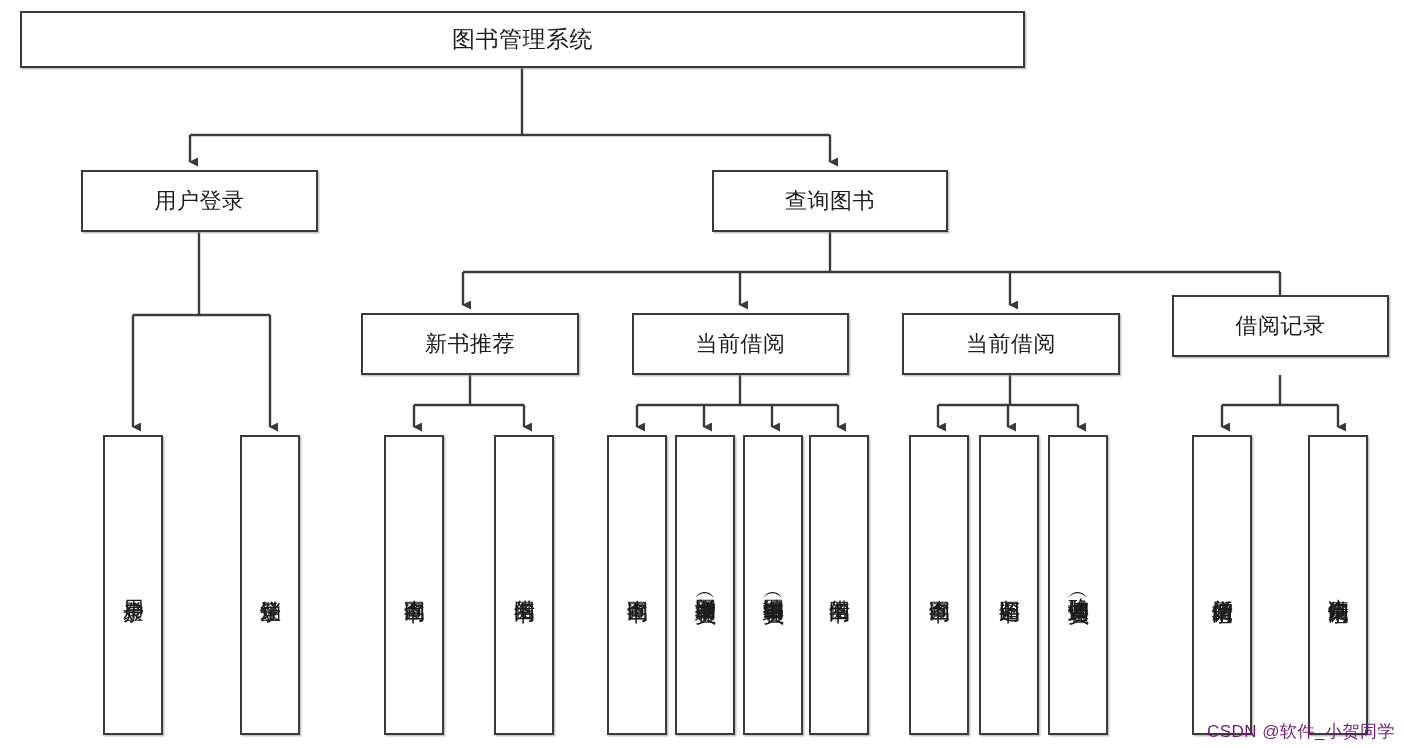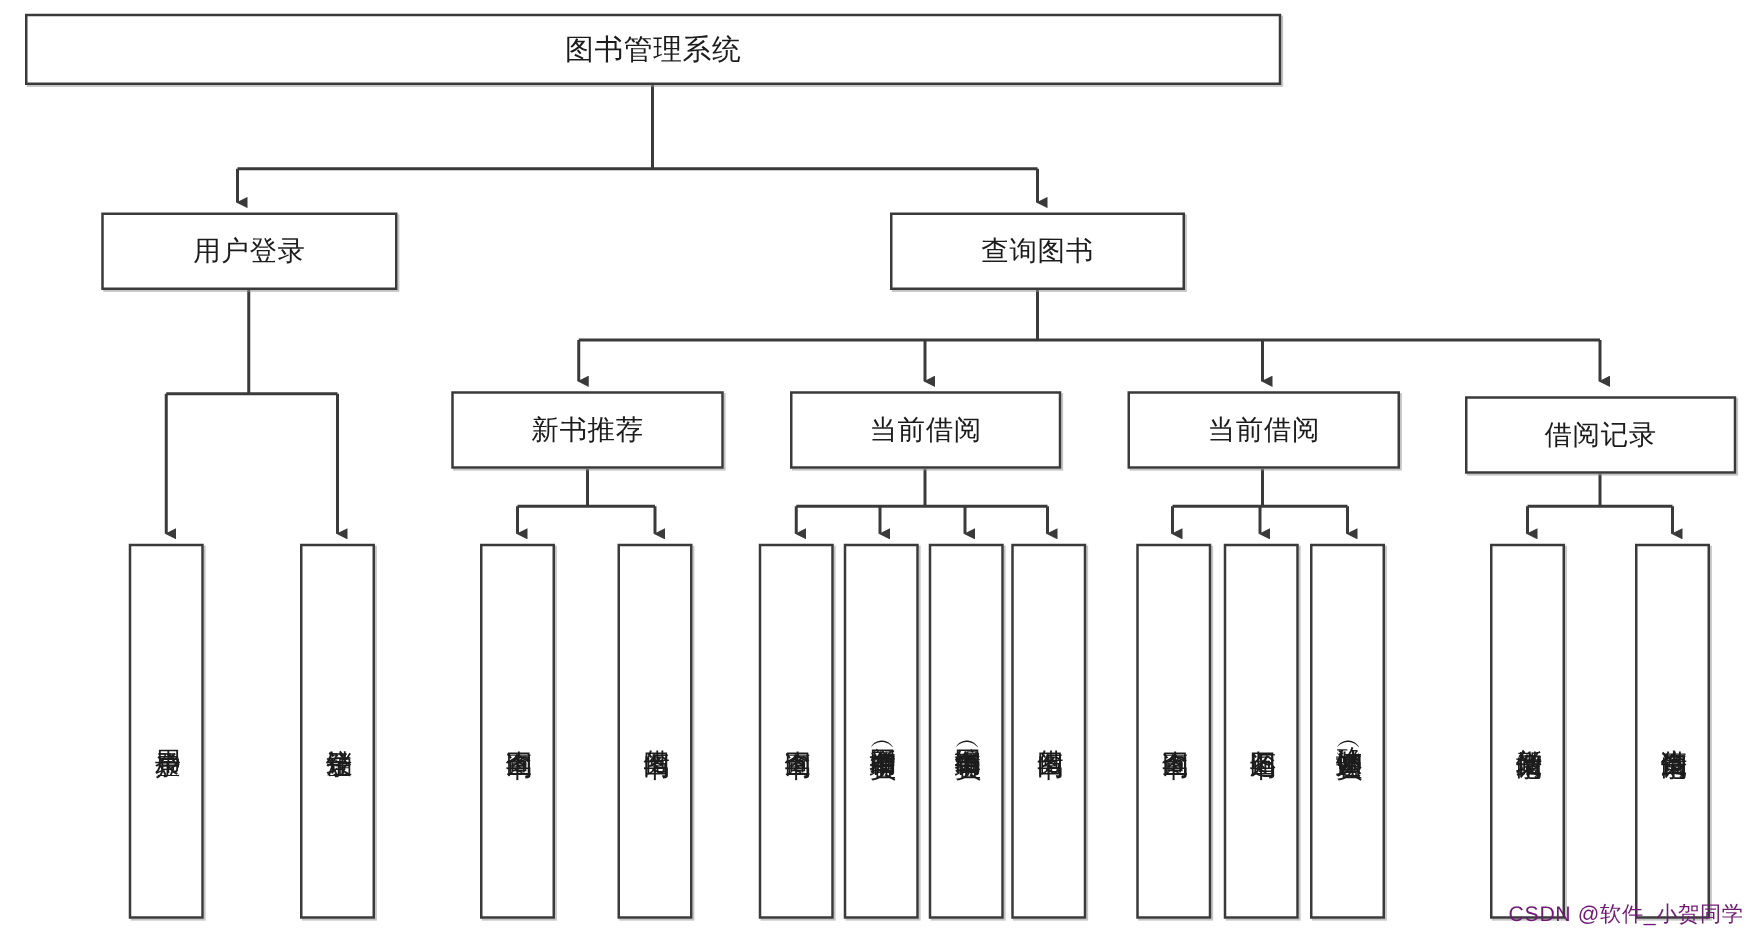--- a/index.html
+++ b/index.html
@@ -139,21 +139,21 @@
   </div>
 
   <div class="node h-node" style="left:632px; top:313px; width:217px; height:62px;">
     <span class="node-label">当前借阅</span>
   </div>
 
   <div class="node h-node" style="left:902px; top:313px; width:218px; height:62px;">
     <span class="node-label">当前借阅</span>
   </div>
 
-  <div class="node h-node" style="left:1172px; top:317px; width:217px; height:62px;">
+  <div class="node h-node" style="left:1172px; top:295px; width:217px; height:62px;">
     <span class="node-label">借阅记录</span>
   </div>
 
   <div class="node v-node" style="left:103px; top:435px; width:60px; height:300px;">
     <span class="node-label">用户登录</span>
   </div>
 
   <div class="node v-node" style="left:240px; top:435px; width:60px; height:300px;">
     <span class="node-label">注销登录</span>
   </div>

